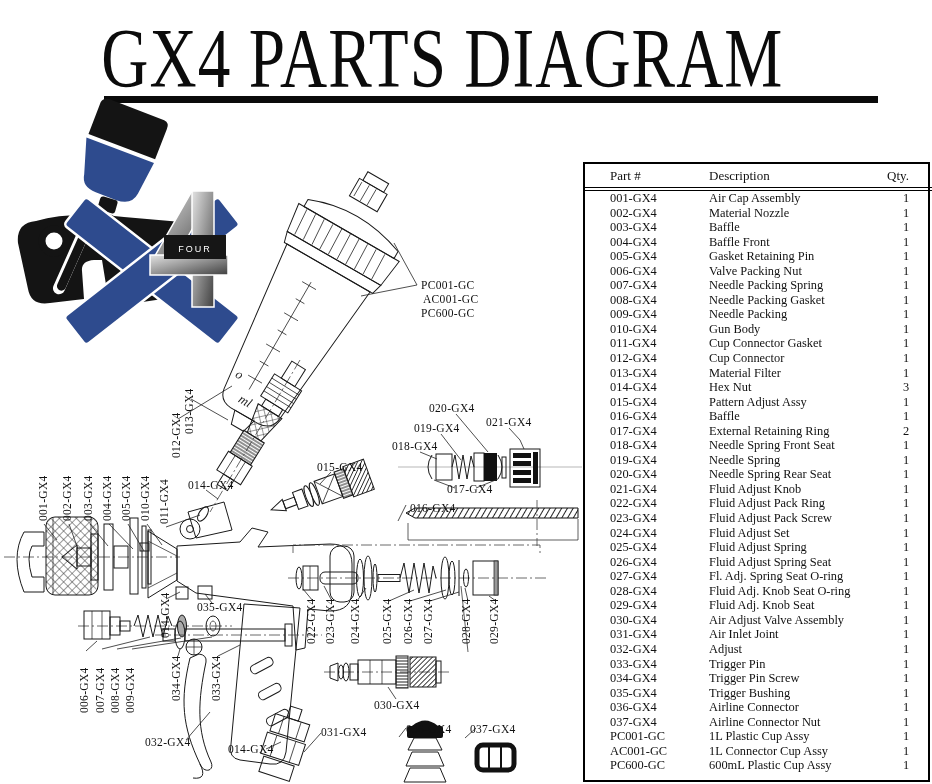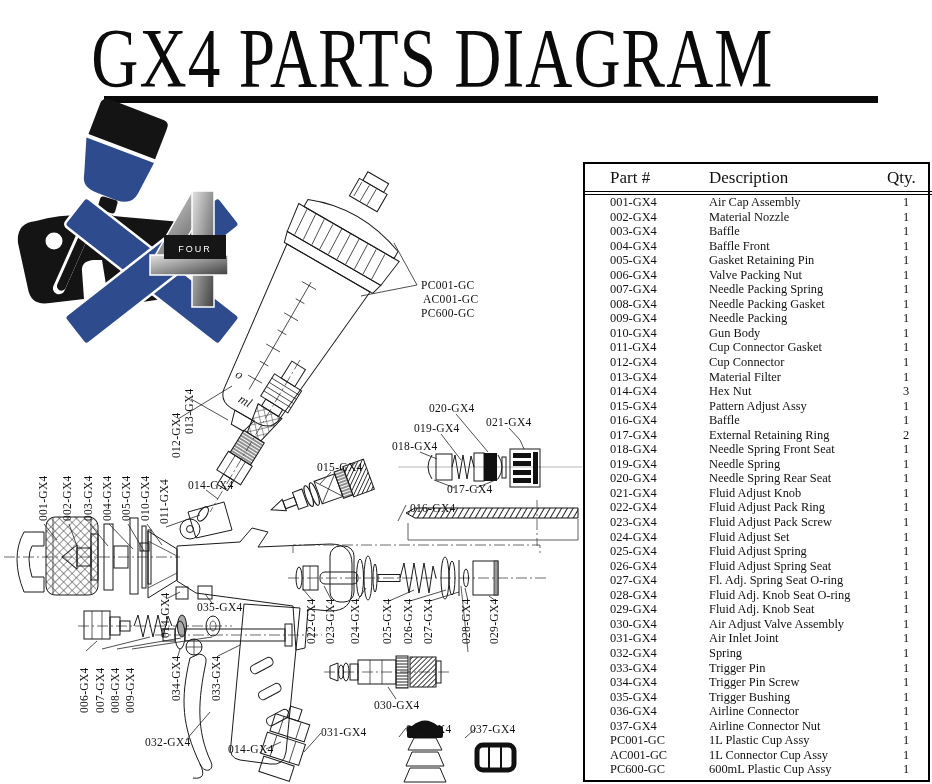--- a/index.html
+++ b/index.html
@@ -1,31 +1,31 @@
 <!DOCTYPE html>
 <html><head>
 <meta charset="utf-8">
 <style>
   html,body{margin:0;padding:0;background:#ffffff;}
   body{width:932px;height:784px;position:relative;overflow:hidden;
        font-family:"Liberation Serif", serif;color:#111;}
 
   
-  .title-wrap{position:absolute;top:10px;left:0;width:864px;text-align:center;}
+  .title-wrap{position:absolute;top:10px;left:0;width:864px;text-align:center;padding-left:10px;}
   .title-text{display:inline-block;font-family:"Liberation Serif",serif;
       font-size:64px;font-weight:400;letter-spacing:1px;white-space:nowrap;
       transform:scale(1.02,1.32);transform-origin:center top;color:#0b0b0b;}
   .title-underline{position:absolute;top:96px;left:104px;width:774px;height:7px;
       background:#0a0a0a;}
 
   
   .parts-table{position:absolute;left:583px;top:162px;width:347px;height:620px;
       border:2.5px solid #000;background:#fff;z-index:5;box-sizing:border-box;}
   .parts-table table{border-collapse:collapse;width:100%;table-layout:fixed;}
-  .parts-table th{font-size:17px;font-weight:400;text-align:left;
+  .parts-table th{font-size:13px;font-weight:400;text-align:left;
       padding:4px 0 3px 0;border-bottom:4px double #000;}
   .parts-table th.c1{width:99px;padding-left:25px;}
   .parts-table th.c2{width:178px;}
   .parts-table th.c3{width:52px;}
   .parts-table td{font-size:12.4px;line-height:14.55px;padding:0;
       white-space:nowrap;overflow:hidden;}
   .parts-table td:nth-child(1){padding-left:25px;}
   .parts-table td:nth-child(3){text-align:center;padding-right:14px;}
 
   
@@ -211,21 +211,21 @@
           <td>Air Adjust Valve Assembly</td>
           <td>1</td>
         </tr>
         <tr>
           <td>031-GX4</td>
           <td>Air Inlet Joint</td>
           <td>1</td>
         </tr>
         <tr>
           <td>032-GX4</td>
-          <td>Spring</td>
+          <td>Adjust</td>
           <td>1</td>
         </tr>
         <tr>
           <td>033-GX4</td>
           <td>Trigger Pin</td>
           <td>1</td>
         </tr>
         <tr>
           <td>034-GX4</td>
           <td>Trigger Pin Screw</td>

